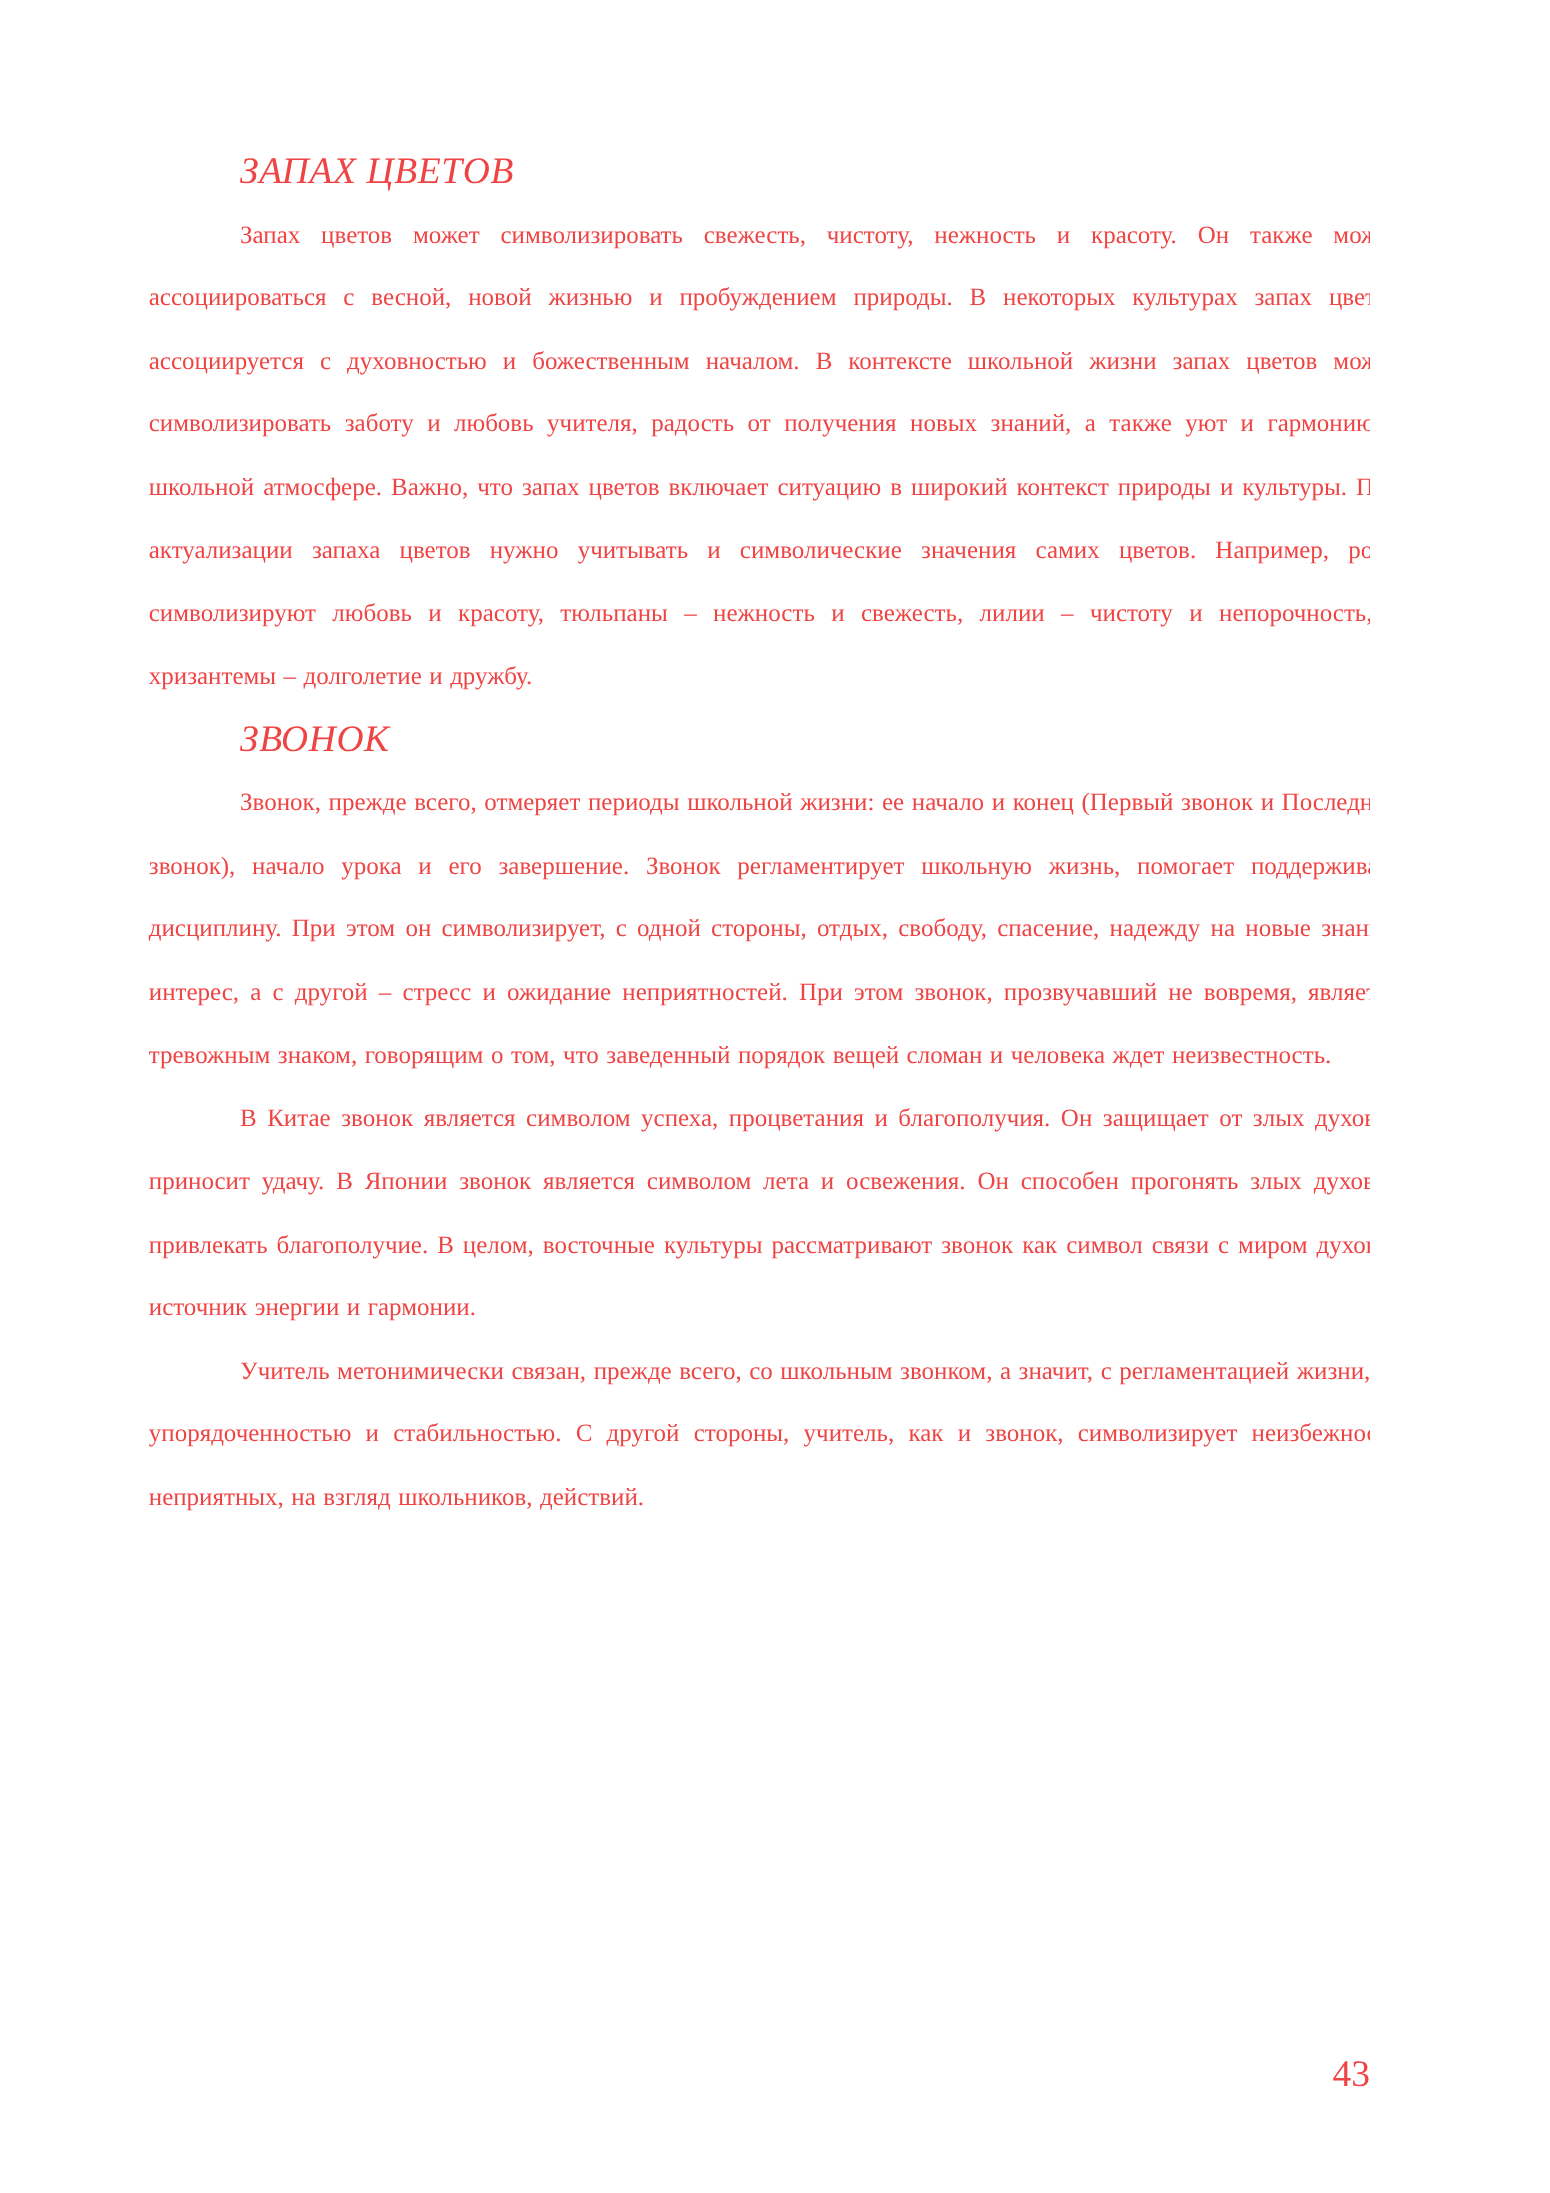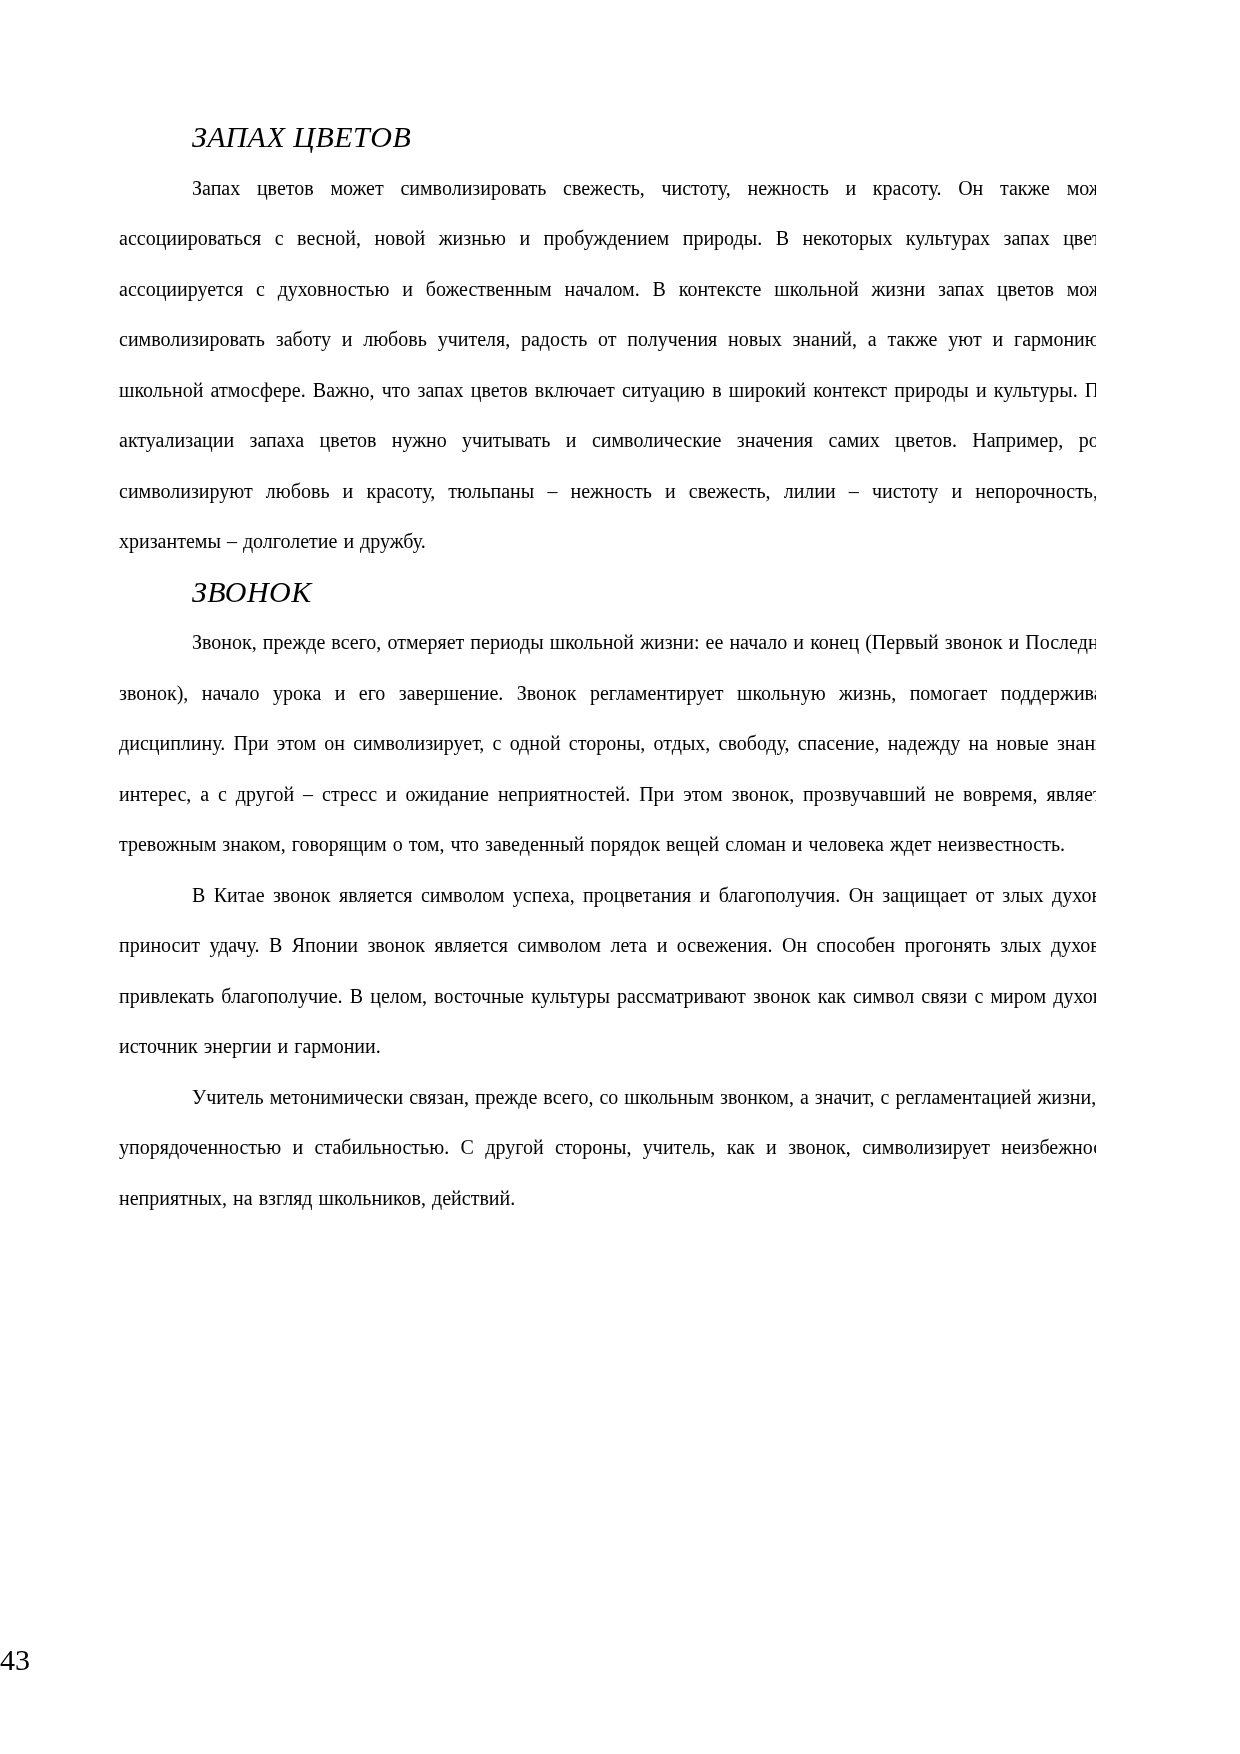--- a/index.html
+++ b/index.html
@@ -5,21 +5,21 @@
   html, body {
     margin: 0;
     padding: 0;
     background: #ffffff;
   }
   .page {
     position: relative;
     width: 1096px;
     height: 1754px;
     background: #ffffff;
-    color: #000000;
+    color: #ef4444;
     font-family: "Liberation Serif", "DejaVu Serif", serif;
     overflow: hidden;
   }
   .content {
     position: absolute;
     left: 119px;
     top: 112px;
     width: 1001px;
   }
   .content p {
@@ -38,21 +38,21 @@
     font-weight: normal;
     text-align: left;
     text-indent: 73px;
     letter-spacing: 0.5px;
   }
   .page-number {
     position: absolute;
     top: 1645px;
     left: 0;
     width: 100%;
-    text-align: left;
+    text-align: right;
     font-size: 30px;
     line-height: 30px;
   }
 </style>
 </head>
 <body>
 
 <div class="page">
   <div class="content">
     <h2>ЗАПАХ ЦВЕТОВ</h2>

